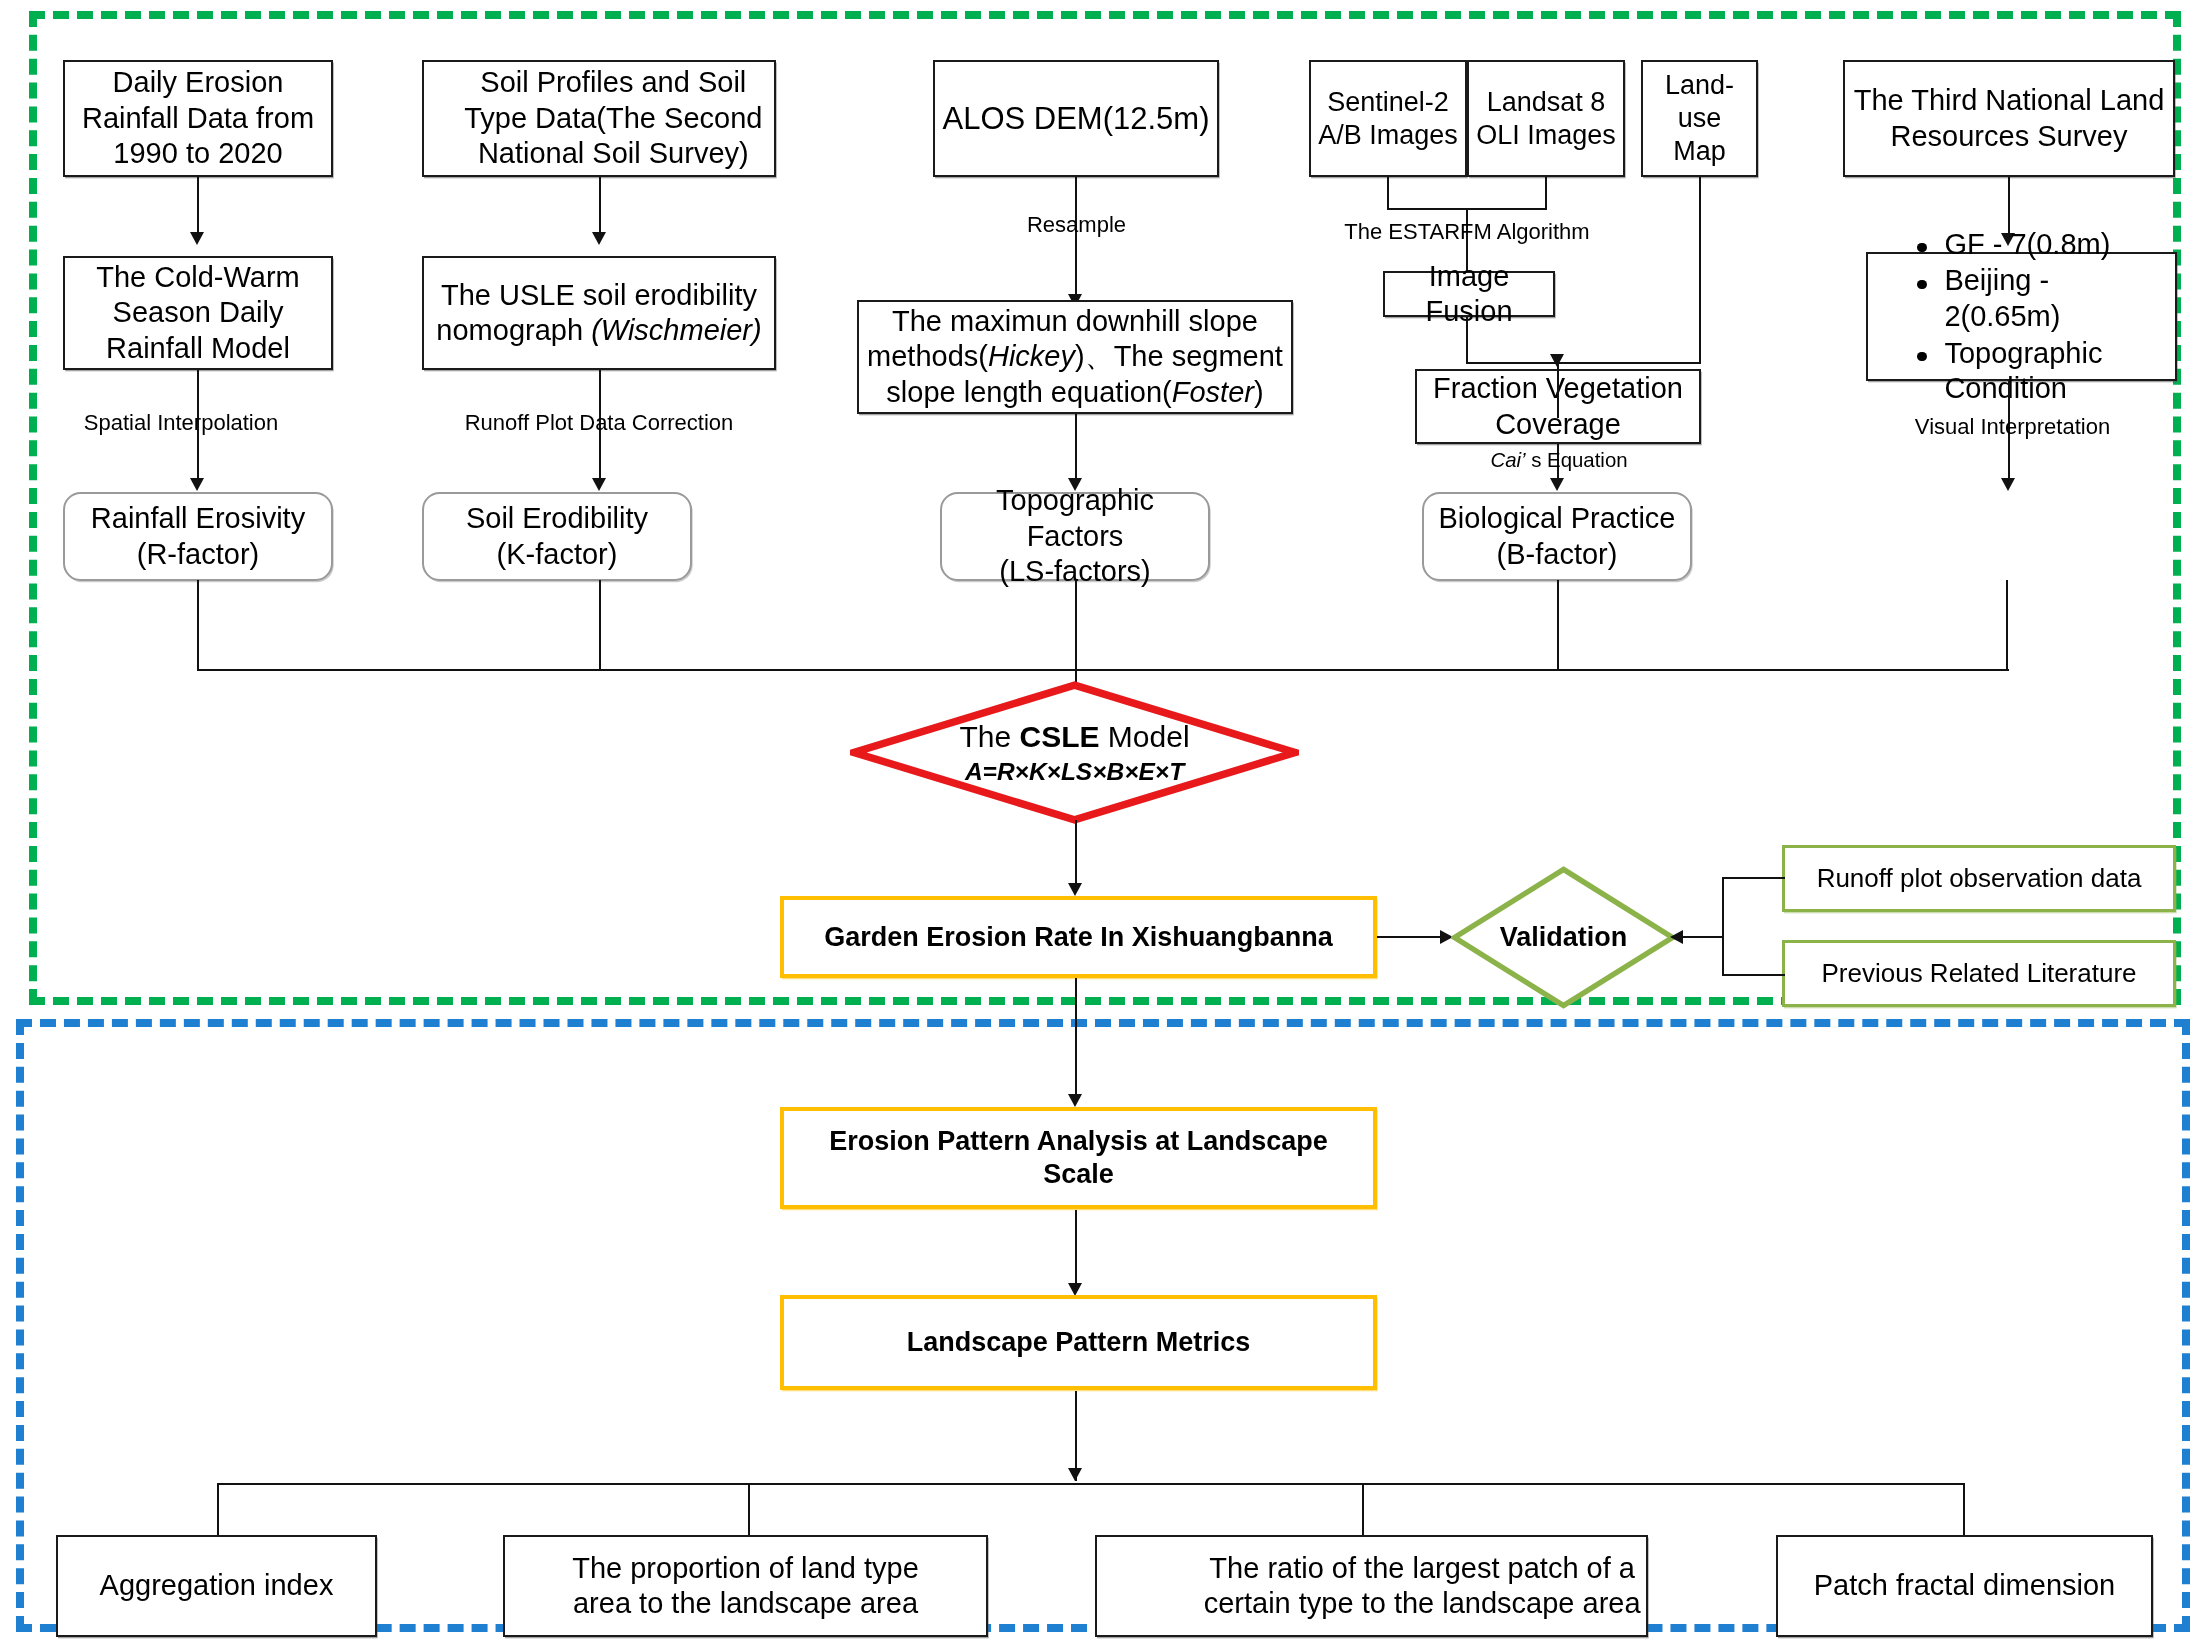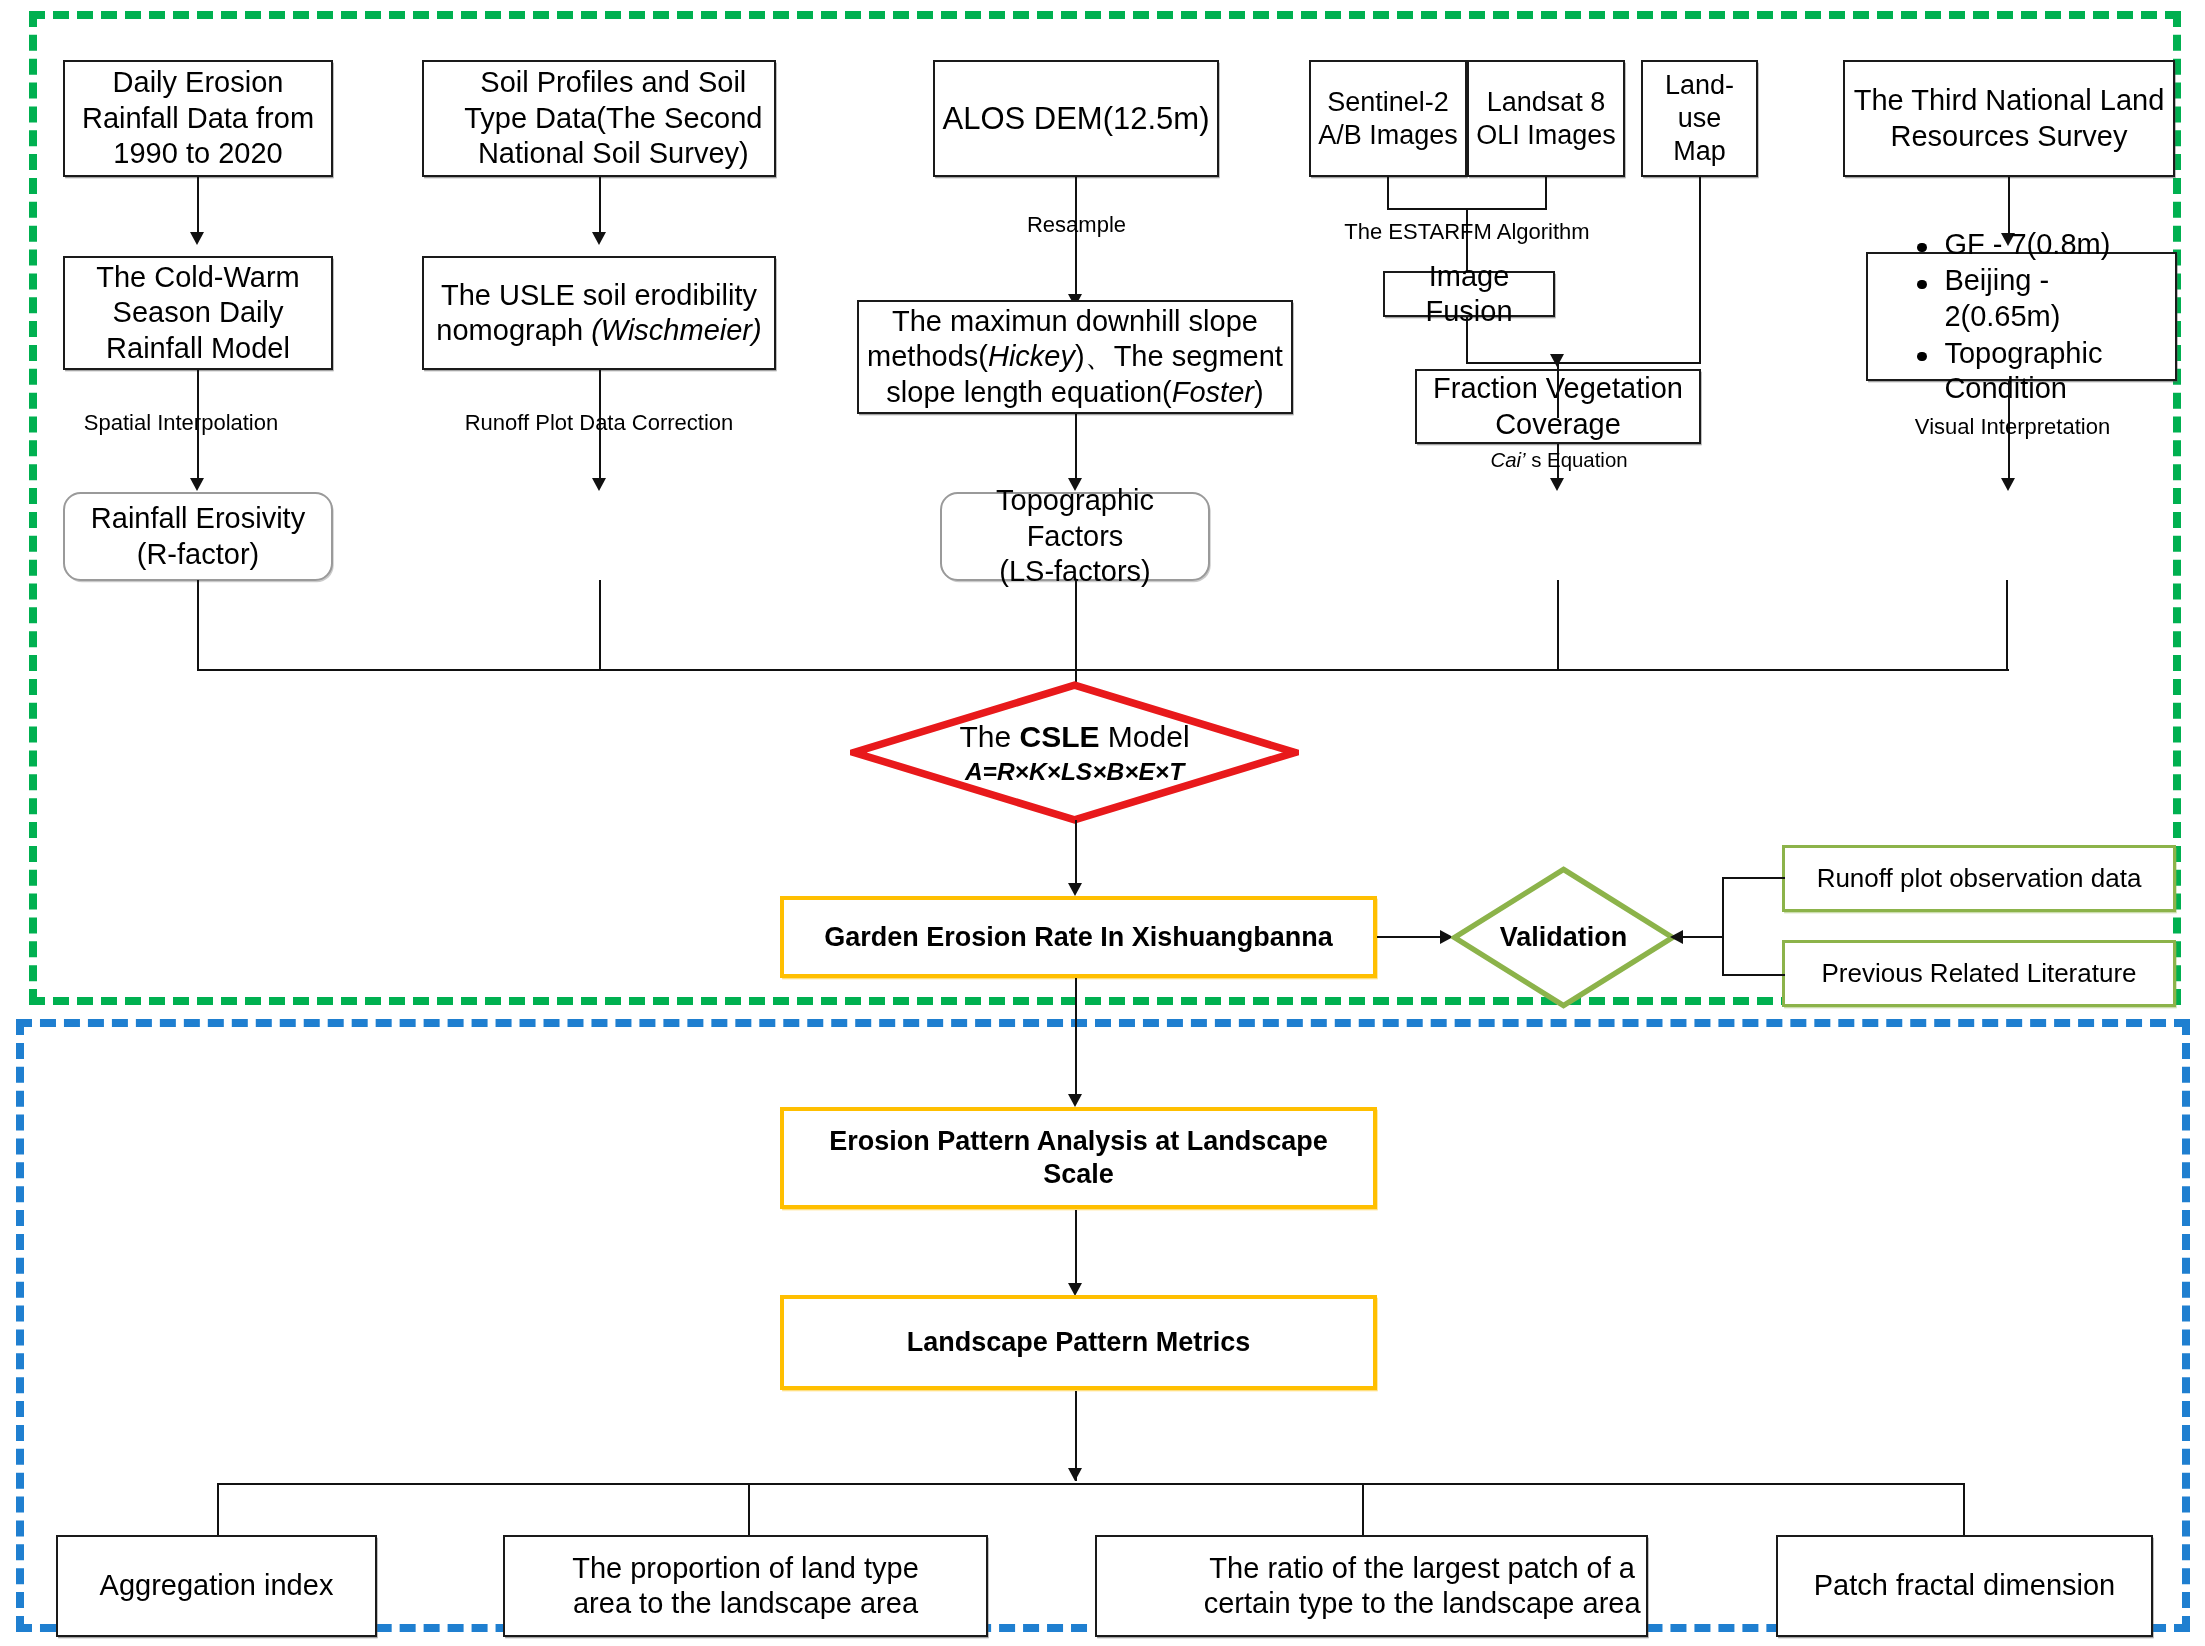--- a/index.html
+++ b/index.html
@@ -151,28 +151,40 @@
   <div class="arrow down" style="left:2001px;top:478px;"></div>
   <div class="elabel" style="left:1900px;top:414px;width:225px;">Visual Interpretation</div>
 
   <div class="node round fs42" style="left:63px;top:492px;width:270px;height:89px;">
     <span>
       <span>Rainfall Erosivity</span><br>
       <span>(R-factor)</span>
     </span>
   </div>
 
+  <div class="node round fs42" style="left:422px;top:492px;width:270px;height:89px;">
+    <span>
+      <span>Soil Erodibility</span><br>
+      <span>(K-factor)</span>
+    </span>
+  </div>
 
   <div class="node round fs42" style="left:940px;top:492px;width:270px;height:89px;">
     <span>
       <span>Topographic Factors</span><br>
       <span>(LS-factors)</span>
     </span>
   </div>
 
+  <div class="node round fs42" style="left:1422px;top:492px;width:270px;height:89px;">
+    <span>
+      <span>Biological Practice</span><br>
+      <span>(B-factor)</span>
+    </span>
+  </div>
 
 
   <div class="ln vln" style="left:197px;top:580px;height:90px;"></div>
   <div class="ln vln" style="left:599px;top:580px;height:90px;"></div>
   <div class="ln vln" style="left:1075px;top:580px;height:90px;"></div>
   <div class="ln vln" style="left:1557px;top:580px;height:90px;"></div>
   <div class="ln vln" style="left:2006px;top:580px;height:90px;"></div>
   <div class="ln hln" style="left:197px;top:669px;width:1812px;"></div>
   <div class="ln vln" style="left:1075px;top:669px;height:56px;"></div>
   <div class="arrow down" style="left:1068px;top:715px;"></div>

